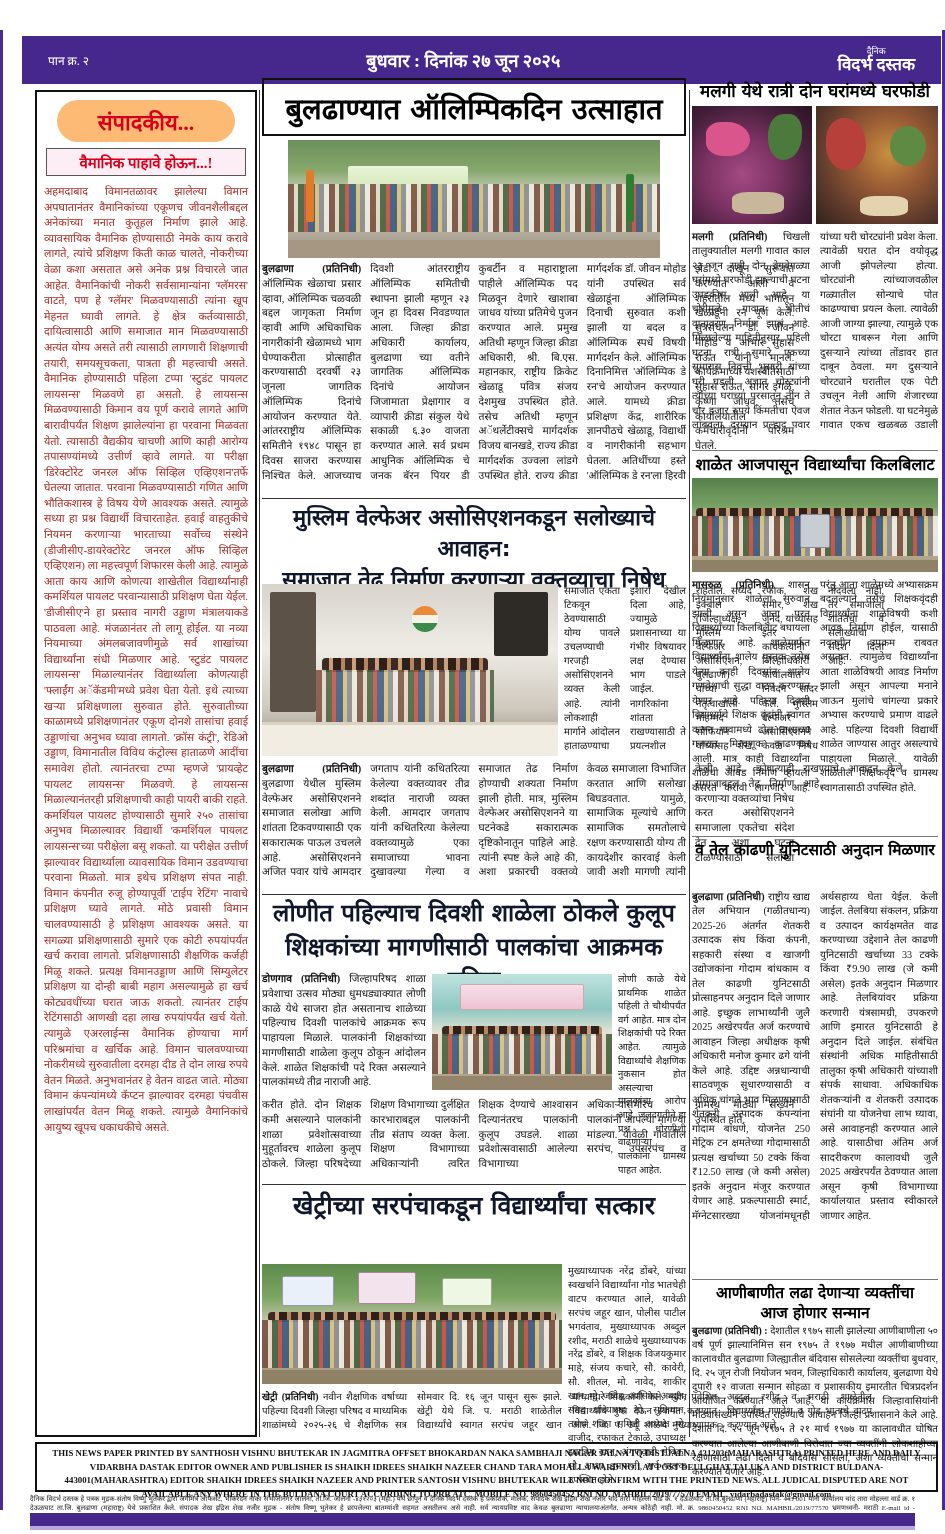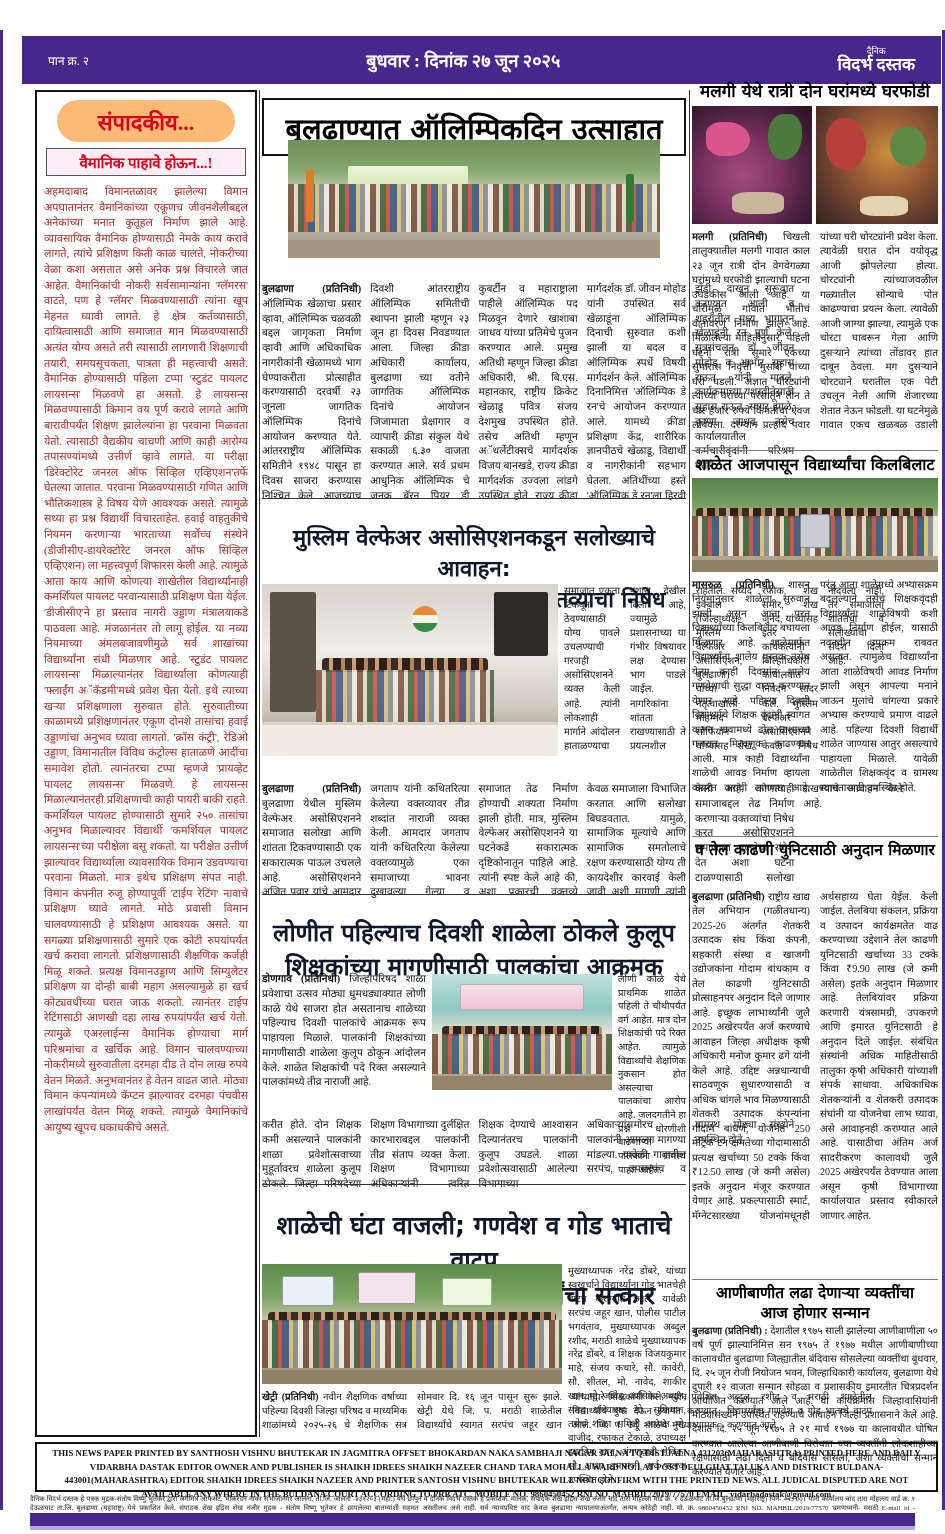--- a/index.html
+++ b/index.html
@@ -25,21 +25,21 @@
   
   .editorial { position: absolute; left: 35px; top: 90px; width: 222px; height: 1347px; border: 2px solid #111; padding: 6px 7px; }
   .edit-pill { width: 178px; height: 42px; margin: 2px auto 6px; background: #fdba74; border-radius: 26px;
                display: flex; align-items: center; justify-content: center; color: #d6001c; font-weight: bold; font-size: 22px; }
   .edit-sub { margin: 0 2px 8px; border: 1px solid #555; background: #fdeef5; color: #d6001c; font-weight: bold;
               font-size: 15px; text-align: center; padding: 3px 2px; }
   .edit-body { color: #a32c26; font-size: 10.9px; line-height: 1.43; text-align: justify; }
   .edit-body::first-line { }
 
   
-  .c-col { position: absolute; left: 262px; width: 424px; margin-top: 20px; }
+  .c-col { position: absolute; left: 262px; width: 424px; }
   .head-box { border: 2px solid #111; display: flex; align-items: center; justify-content: center; }
   .headline-xl { font-size: 29px; font-weight: bold; color: #000; font-family: "DejaVu Sans", sans-serif; }
   .headline-lg { font-size: 22px; font-weight: bold; color: #0f172a; text-align: center; line-height: 1.4;
                  font-family: "DejaVu Sans", sans-serif; }
   .headline-md { font-size: 16px; font-weight: bold; color: #000; text-align: center; line-height: 1.3;
                  font-family: "DejaVu Sans", sans-serif; }
   .body-txt { font-size: 10.4px; line-height: 1.42; text-align: justify; color: #141414; }
   .byline { font-weight: bold; }
   .cols2 { column-count: 2; column-gap: 10px; }
   .cols4 { column-count: 4; column-gap: 9px; }
@@ -155,21 +155,20 @@
     <div class="ground" style="height:14px;background:#94846c"></div>
   </div>
 
   <div class="body-txt" style="position:absolute;left:618px;top:972px;width:68px;height:120px;font-size:9.6px">लोणी काळे येथे प्राथमिक शाळेत पहिली ते चौथीपर्यंत वर्ग आहेत. मात्र दोन शिक्षकांची पदे रिक्त आहेत. त्यामुळे विद्यार्थ्यांचे शैक्षणिक नुकसान होत असल्याचा पालकांचा आरोप आहे. जलदगतीने हा प्रश्न धोरणीशी वाढणाऱ्या पालकांना ग्रामस्थ पाहत आहेत.</div>
 
   <div class="c-col body-txt cols4" style="top:1098px;height:84px">करीत होते. दोन शिक्षक कमी असल्याने पालकांनी शाळा प्रवेशोत्सवाच्या मुहूर्तावरच शाळेला कुलूप ठोकले. जिल्हा परिषदेच्या शिक्षण विभागाच्या दुर्लक्षित कारभाराबद्दल पालकांनी तीव्र संताप व्यक्त केला. शिक्षण विभागाच्या अधिकाऱ्यांनी त्वरित शिक्षक देण्याचे आश्वासन दिल्यानंतरच पालकांनी कुलूप उघडले. शाळा प्रवेशोत्सवासाठी आलेल्या विभागाच्या अधिकाऱ्यांसमोरच पालकांनी आपल्या मागण्या मांडल्या. यावेळी गावातील सरपंच, उपसरपंच व ग्रामस्थ मोठ्या संख्येने उपस्थित होते.</div>
 
   <div class="hline" style="left:262px;top:1184px;width:424px"></div>
 
   <div class="c-col headline-lg" style="top:1188px;font-size:25px">
-    <div>शाळेची घंटा वाजली; गणवेश व गोड भाताचे वाटप</div>
     <div>खेट्रीच्या सरपंचाकडून विद्यार्थ्यांचा सत्कार</div>
   </div>
 
   <div class="photo" style="left:262px;top:1264px;width:300px;height:120px;background:linear-gradient(180deg,#5d8b4c 0%,#7ca562 28%,#cfcab6 50%,#b3a78e 78%,#9c8e74 100%)">
     <div class="banner" style="left:20px;top:12px;width:52px;height:30px;background:#e9f0fa;border:1px solid #99a"></div>
     <div class="banner" style="left:96px;top:8px;width:58px;height:32px;background:#f3e3ec;border:1px solid #a89"></div>
     <div class="banner" style="left:180px;top:14px;width:50px;height:28px;background:#eef7e3;border:1px solid #9a8"></div>
     <div class="heads" style="top:48px;left:6px;right:6px"></div>
     <div class="crowd" style="top:56px;height:48px;opacity:.92"></div>
     <div class="ground" style="height:14px;background:#8f8166"></div>

